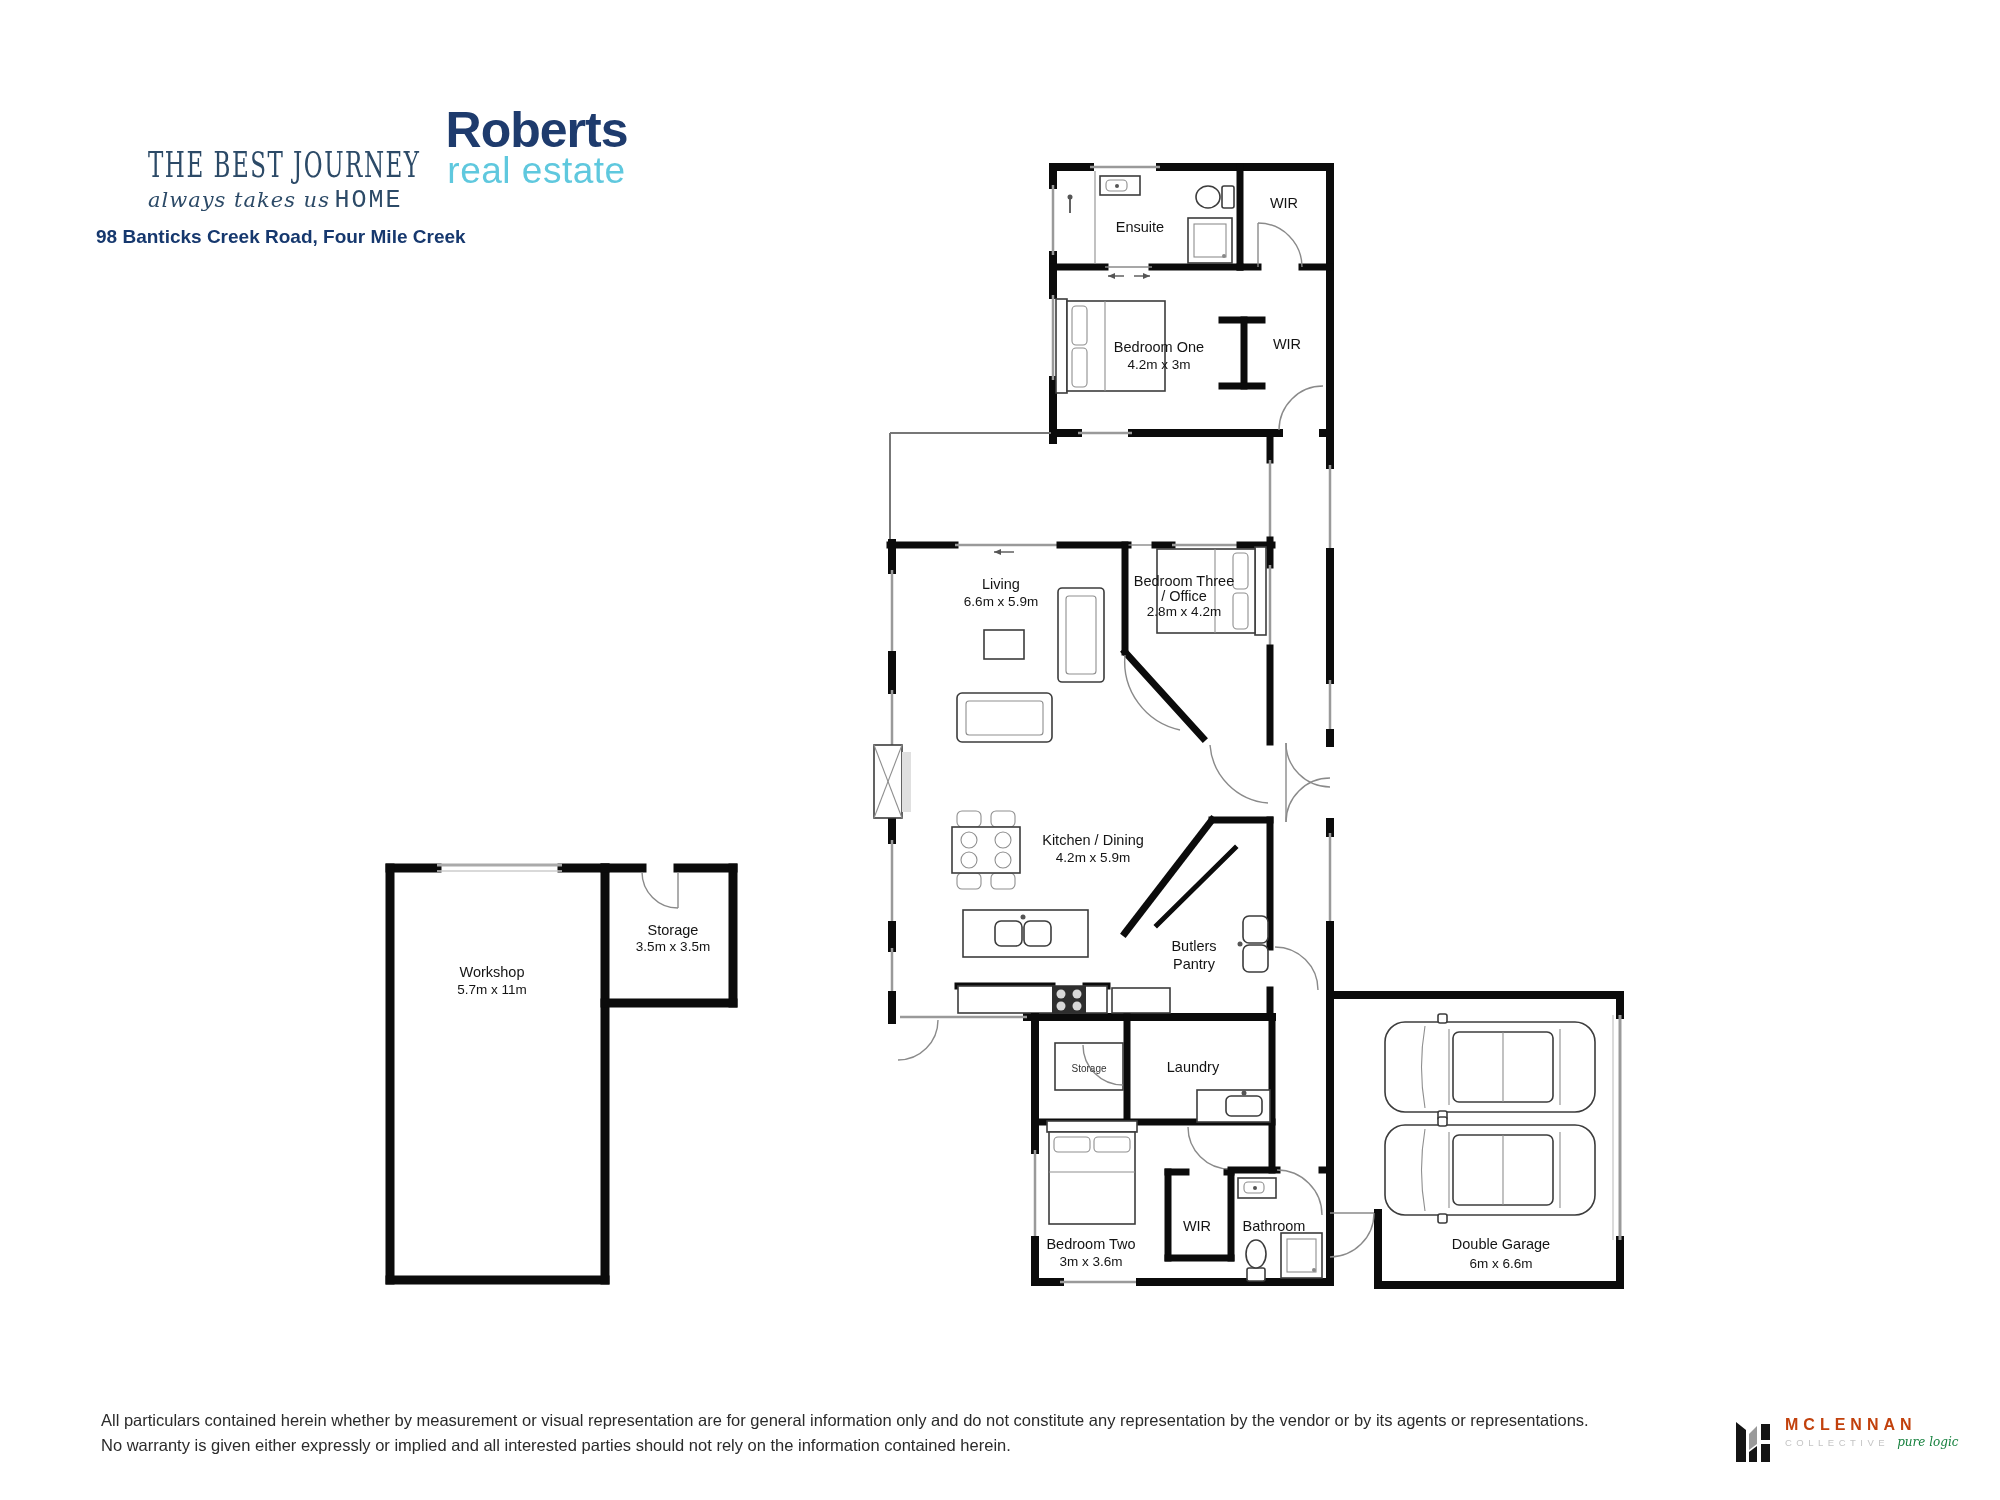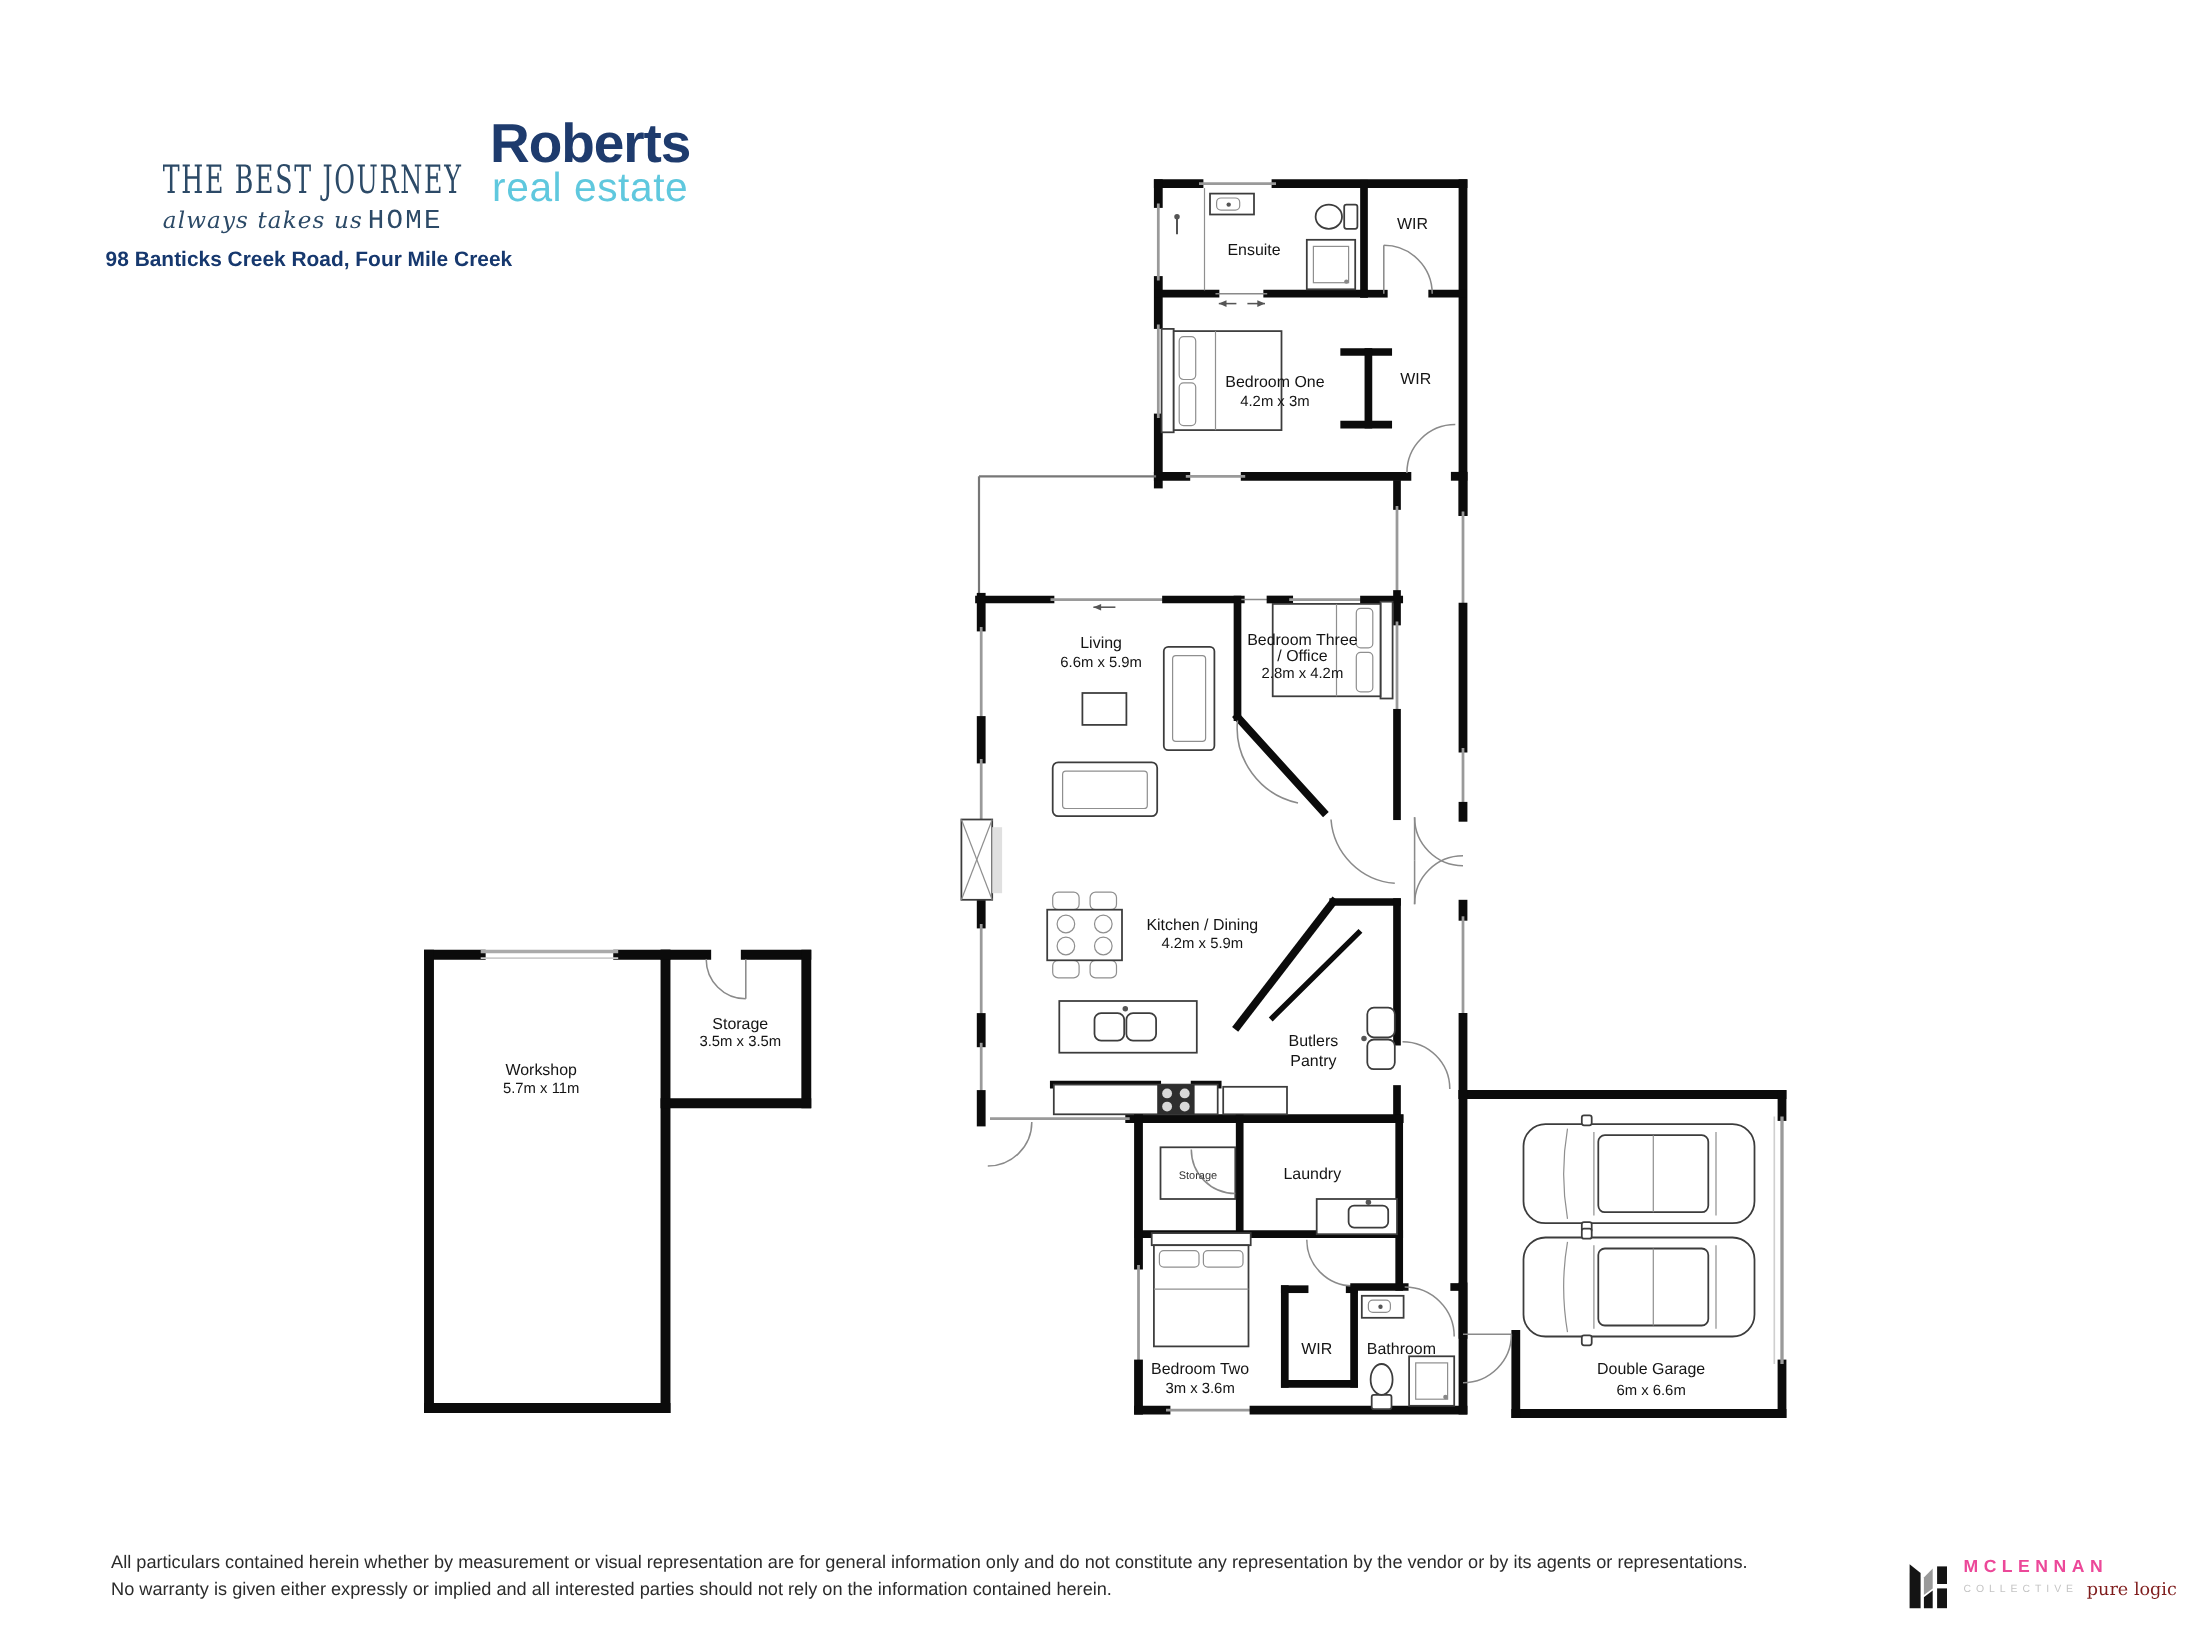--- a/index.html
+++ b/index.html
@@ -19,24 +19,24 @@
   .roberts-sub{font-size:37px;color:#5fc8de;letter-spacing:0.5px;margin-top:-7px;}
 
   .address{position:absolute;left:96px;top:226px;font-size:19px;font-weight:bold;color:#16386e;}
 
   
   .disclaimer{position:absolute;left:101px;top:1408px;width:1520px;color:#2b2b2b;font-size:16.5px;line-height:25px;}
   .disclaimer div{white-space:nowrap;}
 
   .mclennan{position:absolute;left:1733px;top:1416px;display:flex;align-items:flex-start;}
   .mclennan-text{margin-left:10px;}
-  .mclennan-name{font-size:16px;font-weight:bold;letter-spacing:5px;color:#ec4899;}
+  .mclennan-name{font-size:16px;font-weight:bold;letter-spacing:5px;color:#c2410c;}
   .mclennan-subrow{display:flex;align-items:center;margin-top:1px;}
   .mclennan-sub{font-size:9.5px;letter-spacing:4.5px;color:#c4c4c4;}
-  .mclennan-script{font-family:"DejaVu Serif",serif;font-size:16px;color:#7f1d1d;margin-left:8px;}
+  .mclennan-script{font-family:"DejaVu Serif",serif;font-style:italic;font-size:12px;color:#15803d;margin-left:8px;}
 
   
   .plan{position:absolute;left:0;top:0;}
   .wall{stroke:#0b0b0b;stroke-linecap:square;fill:none;}
   .w8{stroke-width:8;} .w7{stroke-width:7;} .w5{stroke-width:5;} .w9{stroke-width:9;}
   .win{stroke:#9a9a9a;stroke-width:2.5;fill:none;}
   .door{stroke:#8a8a8a;stroke-width:1.4;fill:none;}
   .furn{stroke:#3c3c3c;stroke-width:1.6;fill:#ffffff;}
   .furnthin{stroke:#8f8f8f;stroke-width:1.1;fill:none;}
   .lbl{font-family:"Liberation Sans",sans-serif;font-size:14.5px;fill:#141414;text-anchor:middle;}

